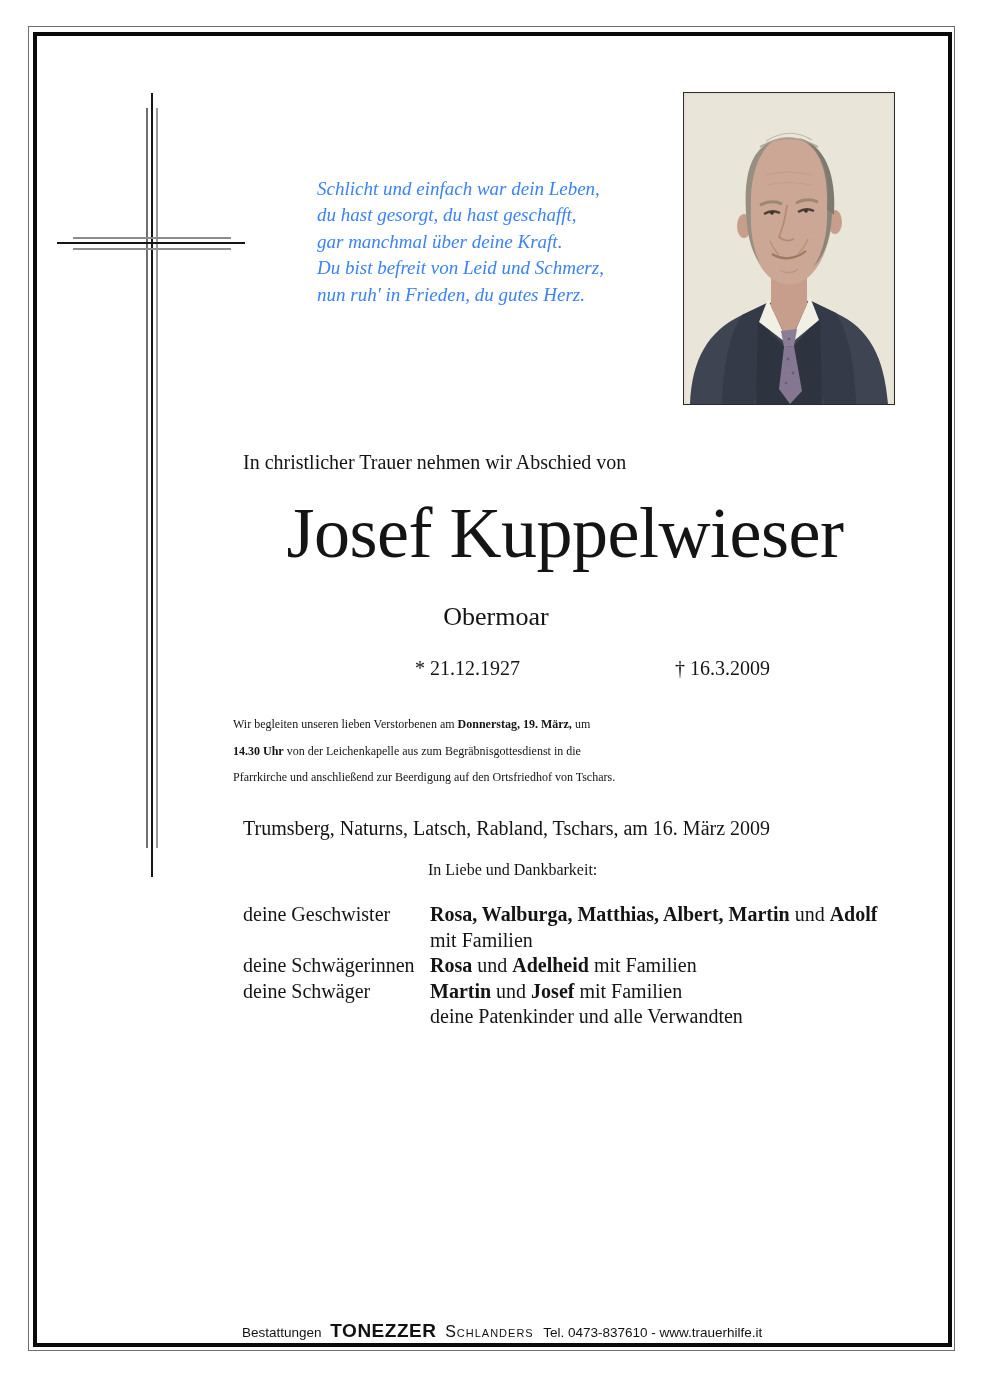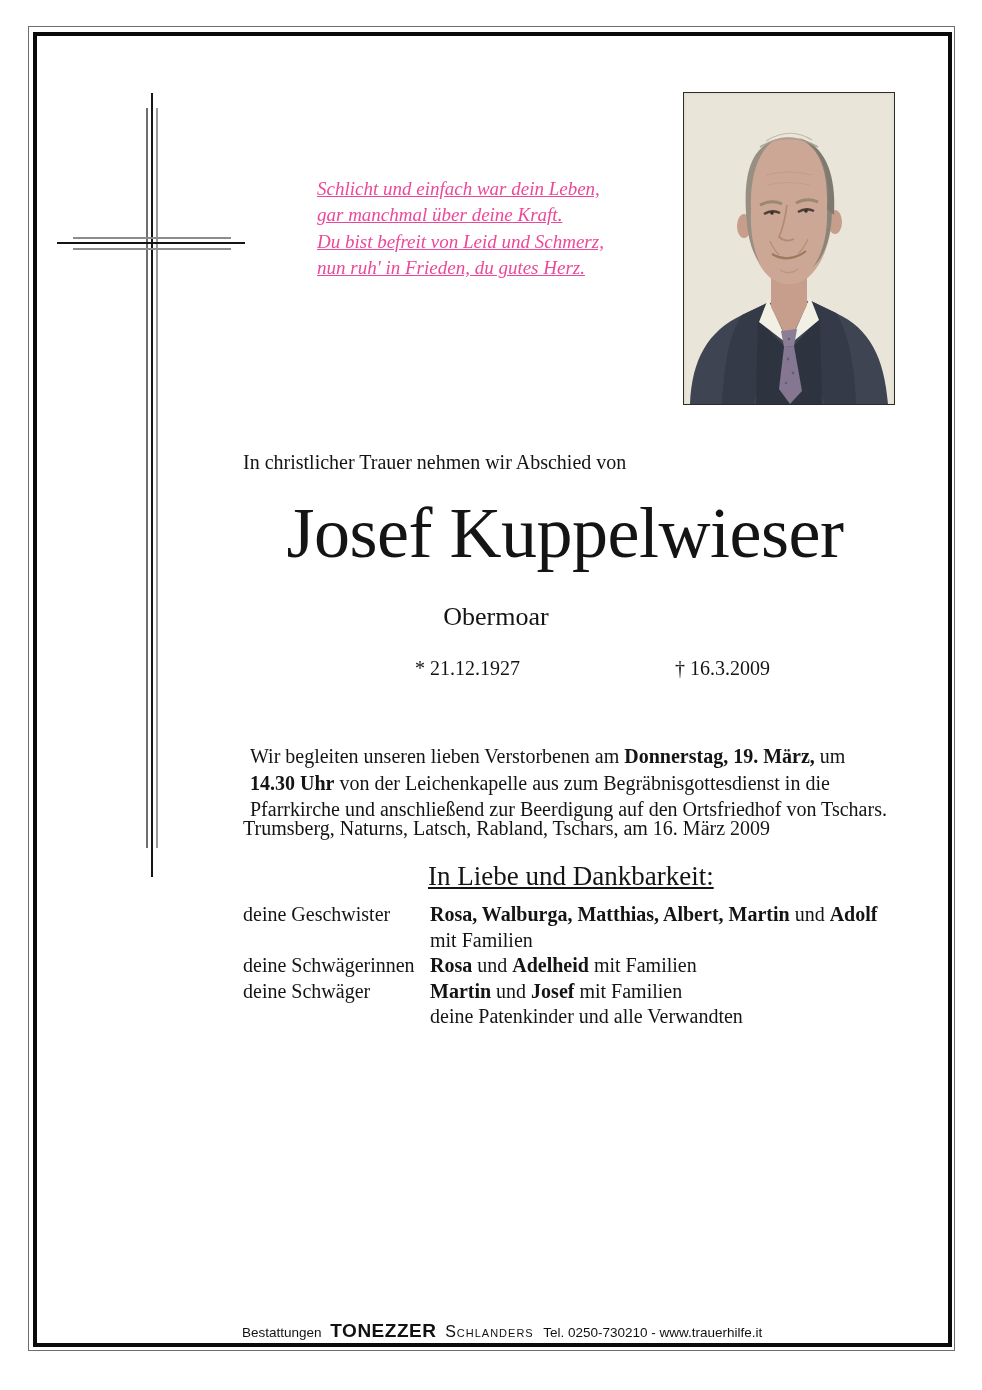--- a/index.html
+++ b/index.html
@@ -17,34 +17,34 @@
   .cv-right{left:156px;top:108px;width:1.5px;height:740px;background:#9a9a9a;}
   .ch-main{left:57px;top:242px;width:188px;height:2px;background:#151515;}
   .ch-top{left:73px;top:237px;width:158px;height:1.5px;background:#8d8d8d;}
   .ch-bot{left:73px;top:248px;width:158px;height:1.5px;background:#8d8d8d;}
   
   .photo{position:absolute;left:683px;top:92px;width:210px;height:311px;
          border:1px solid #2b2b2b;box-sizing:content-box;background:#e9e5d8;}
   .photo svg{display:block;}
   
   .poem{position:absolute;left:317px;top:176px;font-style:italic;font-size:19px;
-        line-height:26.4px;color:#ec4899;text-decoration:underline;}
+        line-height:26.4px;color:#3b82f6;}
   
   .intro{position:absolute;left:243px;top:451px;font-size:20px;}
   .name{position:absolute;left:132px;top:497px;width:866px;text-align:center;
         font-size:72px;line-height:1;letter-spacing:-0.5px;}
   .byname{position:absolute;left:12px;top:602px;width:968px;text-align:center;font-size:26px;}
   .bdate{position:absolute;top:657px;font-size:20px;margin-left:27px;}
   .birth{left:388px;}
   .death{left:648px;}
-  .para{position:absolute;left:250px;font-size:20px;line-height:26.5px;margin-top:32px;}
+  .para{position:absolute;left:233px;font-size:12px;line-height:26.5px;}
   .funeral{top:711px;}
   .pline{white-space:nowrap;}
   .dateline{position:absolute;left:243px;top:817px;font-size:20px;}
-  .dedication{position:absolute;left:428px;top:861px;font-size:27px;text-decoration:underline;}
+  .dedication{position:absolute;left:428px;top:861px;font-size:16px;}
   .family{position:absolute;left:243px;top:902px;font-size:20px;line-height:25.6px;}
   .frow{display:flex;}
   .flabel{width:187px;flex:none;}
   .fvalue .pline{white-space:nowrap;}
   .rosary{top:1137px;line-height:27px;}
   .b{font-weight:bold;}
   
   .footer{position:absolute;left:242px;top:1320px;white-space:nowrap;
           font-family:"Liberation Sans","DejaVu Sans",sans-serif;font-size:13.5px;color:#111;}
   .footer span{vertical-align:baseline;}
@@ -121,20 +121,21 @@
       <path d="M124,146 Q120,155 114,161" stroke="#b98f79" stroke-width="1.4" fill="none"></path>
 
       <path d="M88,161 Q105,171 122,158" stroke="#a0765e" stroke-width="2.2" fill="none"></path>
 
       <path d="M96,177 Q105,183 114,176" stroke="#bb9280" stroke-width="1.3" fill="none" opacity="0.8"></path>
     </svg>
   </div>
 
   <div class="poem">
     <div>Schlicht und einfach war dein Leben,</div>
+    <div>du hast gesorgt, du hast geschafft,</div>
     <div>gar manchmal über deine Kraft.</div>
     <div>Du bist befreit von Leid und Schmerz,</div>
     <div>nun ruh' in Frieden, du gutes Herz.</div>
   </div>
 
   <div class="intro">In christlicher Trauer nehmen wir Abschied von</div>
   <div class="name">Josef Kuppelwieser</div>
   <div class="byname">Obermoar</div>
   <div class="bdate birth">* 21.12.1927</div>
   <div class="bdate death">† 16.3.2009</div>
@@ -174,16 +175,16 @@
         <div class="pline"><span>deine Patenkinder und alle Verwandten</span></div>
       </div>
     </div>
   </div>
 
 
   <div class="footer">
     <span>Bestattungen</span>
     <span class="f-brand">TONEZZER</span>
     <span class="f-city">Schlanders</span>
-    <span>Tel. 0250-730210 - www.trauerhilfe.it</span>
+    <span>Tel. 0473-837610 - www.trauerhilfe.it</span>
   </div>
 
 </div>
 
 </body></html>

